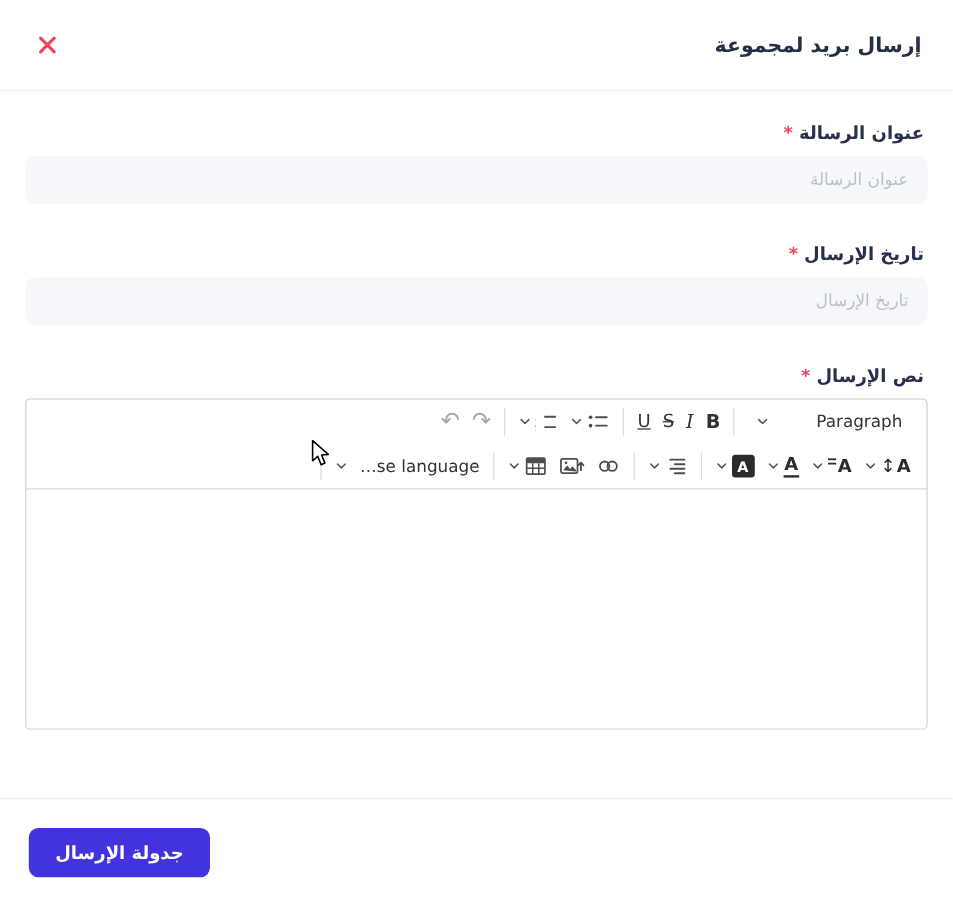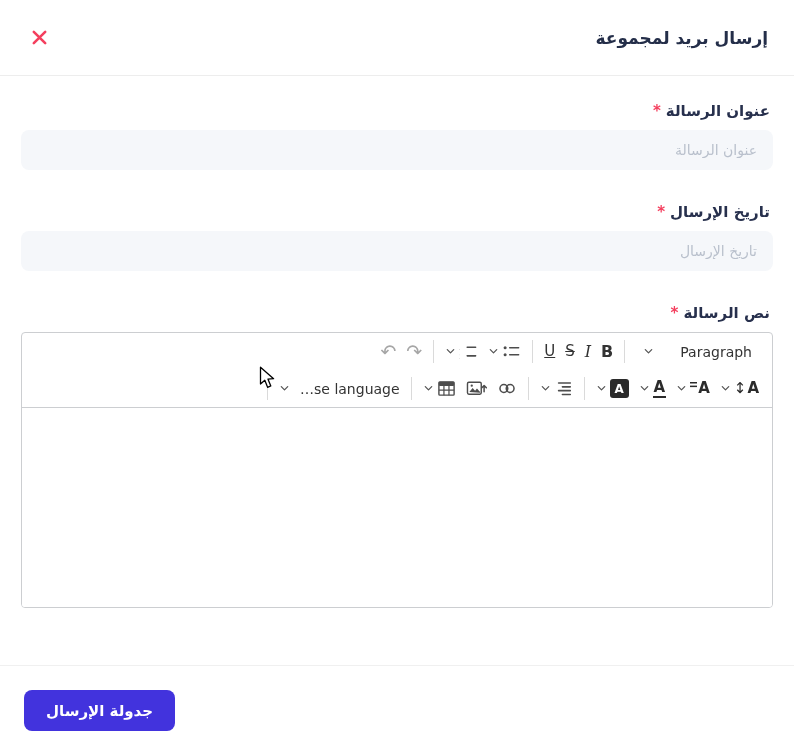--- a/index.html
+++ b/index.html
@@ -56,21 +56,21 @@
     color: #4d4d4d; cursor: pointer; font-family: inherit;
   }
   .tb-sep { width: 1px; height: 23px; background: #dadada; margin: 0 6px; flex: 0 0 auto; }
   .chev { flex: 0 0 auto; }
   .tb-letter { font-size: 15px; line-height: 1; color: #333; }
   .lt-bold { font-weight: 800; font-size: 16px; }
   .lt-italic { font-style: italic; font-family: "DejaVu Serif", serif; font-size: 16px; }
   .lt-strike { text-decoration: line-through; }
   .lt-underline { text-decoration: underline; }
   .undo-redo { color: #a6a6a6; font-size: 19px; line-height: 1; }
-  .dd-paragraph { gap: 26px; padding: 0 12px; flex-direction: row-reverse; justify-content: flex-end; }
+  .dd-paragraph { gap: 39px; padding: 0 12px; flex-direction: row-reverse; justify-content: flex-end; }
   .dd-paragraph .dd-text { font-size: 14px; color: #333; }
   .dd-lang { gap: 10px; flex-direction: row-reverse; }
   .dd-lang .dd-text { font-size: 14px; color: #333; }
   .src-text { font-size: 14px; color: #333; }
   .font-bg-chip {
     width: 19px; height: 19px; border-radius: 3px;
     background: #2b2b2b; color: #fff;
     display: inline-flex; align-items: center; justify-content: center;
     font-size: 12px; font-weight: 700;
   }
@@ -128,21 +128,21 @@
   <div class="field">
     <div class="field-label">
       <span>تاريخ الإرسال</span>
       <span class="req">*</span>
     </div>
     <input class="text-input" type="text" placeholder="تاريخ الإرسال" style="">
   </div>
 
   <div class="field">
     <div class="field-label">
-      <span>نص الرسالة</span>
+      <span>نص الإرسال</span>
       <span class="req">*</span>
     </div>
 
     <div class="editor">
       <div class="toolbar">
 
         <div class="tb-row">
           <button class="tb-btn dd-paragraph">
             <svg class="chev" width="11" height="11" viewBox="0 0 12 12">
                 <path d="M2.5 4 L6 7.5 L9.5 4" fill="none" stroke="#555" stroke-width="1.4" stroke-linecap="round" stroke-linejoin="round"></path>

